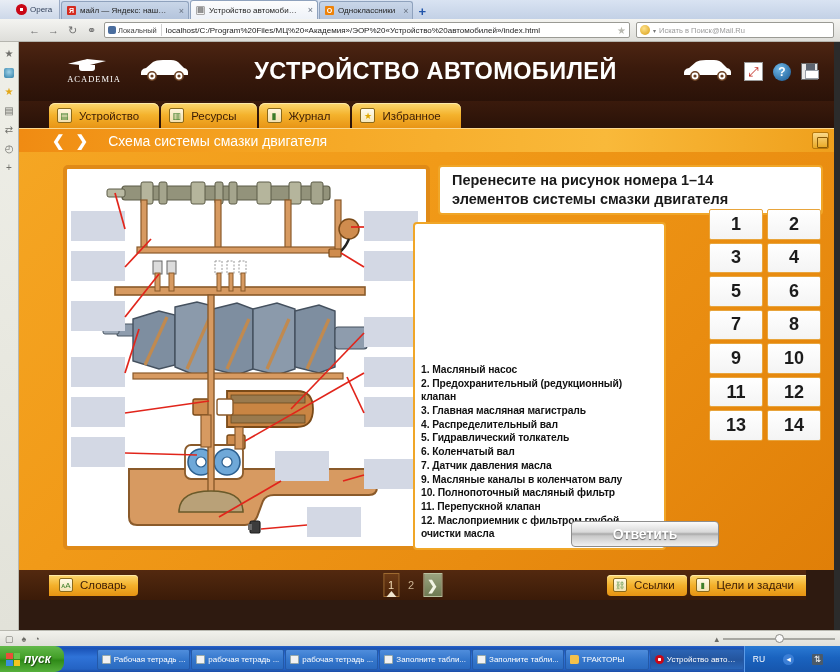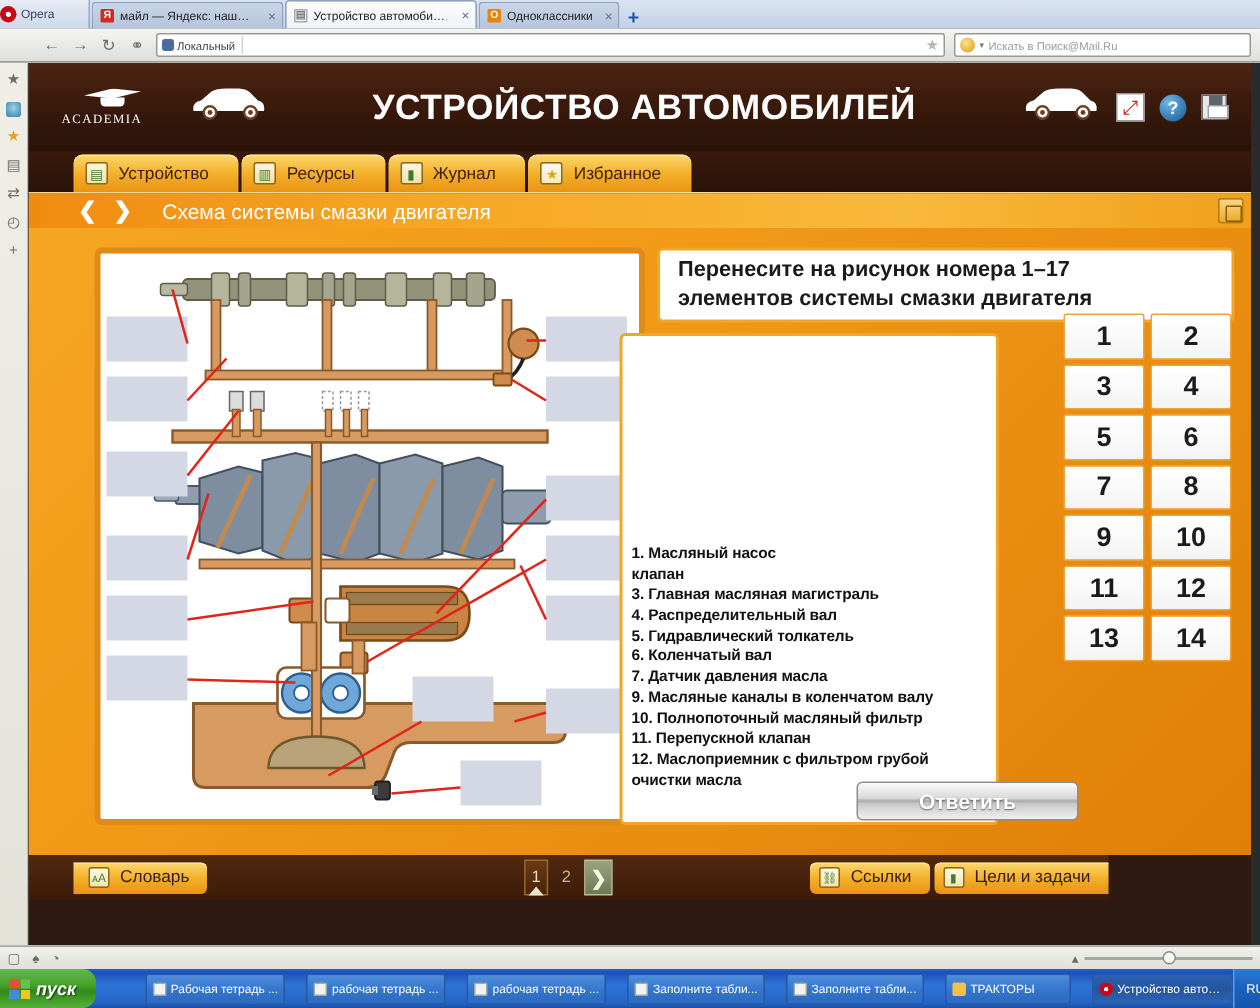--- a/index.html
+++ b/index.html
@@ -12,21 +12,21 @@
   
   .browser { position: absolute; left: 0; top: 0; width: 840px; height: 630px; background: #2b2b2b; }
 
   .tabstrip {
     position: absolute; left: 0; top: 0; width: 840px; height: 19px;
     background: linear-gradient(#d9e3f2, #c3d1e6);
     display: flex; align-items: flex-end;
   }
   .opera-btn {
     width: 60px; height: 19px; background: linear-gradient(#e8edf5,#cdd8e9);
-    display: flex; align-items: center; gap: 3px; padding-left: 0;
+    display: flex; align-items: center; gap: 3px; padding-left: 16px;
     border-right: 1px solid #9aaac4;
   }
   .opera-logo {
     width: 11px; height: 11px; border-radius: 50%;
     background: radial-gradient(circle at 50% 50%, #fff 0 22%, #c90716 24% 100%);
   }
   .opera-btn span { font-size: 8px; color: #33425c; }
   .tab {
     height: 18px; display: flex; align-items: center; gap: 4px;
     padding: 0 4px 0 5px; font-size: 8px; color: #222;
@@ -85,21 +85,21 @@
     position: absolute; left: 19px; top: 42px; width: 815px; height: 588px;
     background: #2e1a10; overflow: hidden;
   }
 
   
   .app-header {
     position: relative; width: 815px; height: 59px;
     background: linear-gradient(180deg, #4d2512 0%, #3a1a0c 45%, #2a1208 100%);
     display: flex; align-items: center;
   }
-  .academia { margin-left: 22px; width: 68px; text-align: left; color: #fff; }
+  .academia { margin-left: 34px; width: 68px; text-align: right; color: #fff; }
   .academia .cap {
     width: 42px; height: 13px; margin: 0 auto 2px; position: relative;
   }
   .academia .cap:before {
     content: ""; position: absolute; left: 2px; top: 0; width: 38px; height: 7px;
     background: #fff; transform: skewY(-4deg);
     clip-path: polygon(50% 0, 100% 48%, 50% 96%, 0 48%);
   }
   .academia .cap:after {
     content: ""; position: absolute; left: 13px; top: 6px; width: 16px; height: 6px;
@@ -215,21 +215,21 @@
     position: absolute; left: 552px; top: 369px; width: 148px; height: 26px;
     background: linear-gradient(180deg, #fbfbfb 0%, #d9d9d9 42%, #a9a9a9 50%, #c9c9c9 58%, #f0f0f0 100%);
     border: 1px solid #8d8d8d; border-radius: 4px;
     display: flex; align-items: center; justify-content: center;
     font-size: 14px; font-weight: bold; color: #fff;
     text-shadow: 0 1px 1px rgba(0,0,0,0.55);
   }
 
   
   .bottombar {
-    position: relative; width: 720px; height: 30px;
+    position: relative; width: 787px; height: 30px;
     background: linear-gradient(180deg, #53290f, #3b1b08);
     display: flex; align-items: center; text-align: center;
   }
   .bbtn {
     height: 21px; display: flex; align-items: center; gap: 7px;
     padding: 0 12px 0 6px; font-size: 11.5px; color: #3a1c06;
     background: linear-gradient(180deg, #fcd870 0%, #f3b02b 50%, #e79312 100%);
     border-radius: 4px;
     box-shadow: inset 0 1px 0 #fde9a8;
   }
@@ -285,21 +285,21 @@
     border-radius: 0 9px 9px 0;
     display: flex; align-items: center; gap: 4px;
     color: #fff; font-size: 12px; font-style: italic; font-weight: bold;
     text-shadow: 1px 1px 1px rgba(0,0,0,0.5);
   }
   .winlogo { width: 14px; height: 13px; display: grid;
              grid-template-columns: 1fr 1fr; grid-template-rows: 1fr 1fr; gap: 1px; }
   .winlogo i { display: block; }
   .wl1 { background: #e84f3a; } .wl2 { background: #68c24c; }
   .wl3 { background: #3b8fe0; } .wl4 { background: #f3c520; }
-  .tasks { display: flex; align-items: flex-end; gap: 14px; margin-left: 5px; flex: 1; padding-left: 28px; }
+  .tasks { display: flex; align-items: flex-end; gap: 1px; margin-left: 5px; flex: 1; padding-left: 28px; }
   .taskitem {
     height: 21px; min-width: 84px; max-width: 94px; padding: 0 4px;
     background: linear-gradient(180deg, #4f8ddc 0%, #3577cc 50%, #2a6ac0 100%);
     border: 1px solid #2459a8; border-radius: 2px;
     display: flex; align-items: center; gap: 3px;
     color: #fff; font-size: 8px; overflow: hidden;
   }
   .taskitem.active { background: linear-gradient(180deg, #2b63b4 0%, #24559e 50%, #2a66b8 100%); }
   .tlabel { white-space: nowrap; overflow: hidden; text-overflow: ellipsis; }
   .ti-ico { width: 9px; height: 9px; flex: 0 0 9px; border-radius: 1px; }
@@ -350,20 +350,21 @@
     <span class="nav-ico">←</span>
     <span class="nav-ico">→</span>
     <span class="nav-ico">↻</span>
     <span class="nav-ico">⚭</span>
     <div class="urlbox">
       <span class="loc-badge">
         <span class="globe"></span>
         <span>Локальный</span>
       </span>
       <span class="url-sep"></span>
+      <span class="url-text">localhost/C:/Program%20Files/МЦ%20«Академия»/ЭОР%20«Устройство%20автомобилей»/index.html</span>
       <span class="url-star">★</span>
     </div>
     <div class="searchbox">
       <span class="search-ico"></span>
       <span class="caret-sm">▾</span>
       <span class="search-ph">Искать в Поиск@Mail.Ru</span>
     </div>
   </div>
 
   <div class="opera-side">
@@ -559,27 +560,28 @@
             <line x1="297" y1="204" x2="178" y2="272"></line>
             <line x1="297" y1="244" x2="280" y2="208"></line>
             <line x1="297" y1="306" x2="276" y2="312"></line>
             <line x1="214" y1="312" x2="152" y2="348"></line>
             <line x1="240" y1="356" x2="194" y2="360"></line>
           </g>
         </svg>
       </div>
 
       <div class="task-box">
-        <div>Перенесите на рисунок номера 1–17</div>
+        <div>Перенесите на рисунок номера 1–14</div>
         <div>элементов системы смазки двигателя</div>
       </div>
 
       <div class="legend">
         <ul class="legend-inner">
           <li>1. Масляный насос</li>
+          <li>2. Предохранительный (редукционный)</li>
           <li>клапан</li>
           <li>3. Главная масляная магистраль</li>
           <li>4. Распределительный вал</li>
           <li>5. Гидравлический толкатель</li>
           <li>6. Коленчатый вал</li>
           <li>7. Датчик давления масла</li>
           <li>9. Масляные каналы в коленчатом валу</li>
           <li>10. Полнопоточный масляный фильтр</li>
           <li>11. Перепускной клапан</li>
           <li>12. Маслоприемник с фильтром грубой</li>

